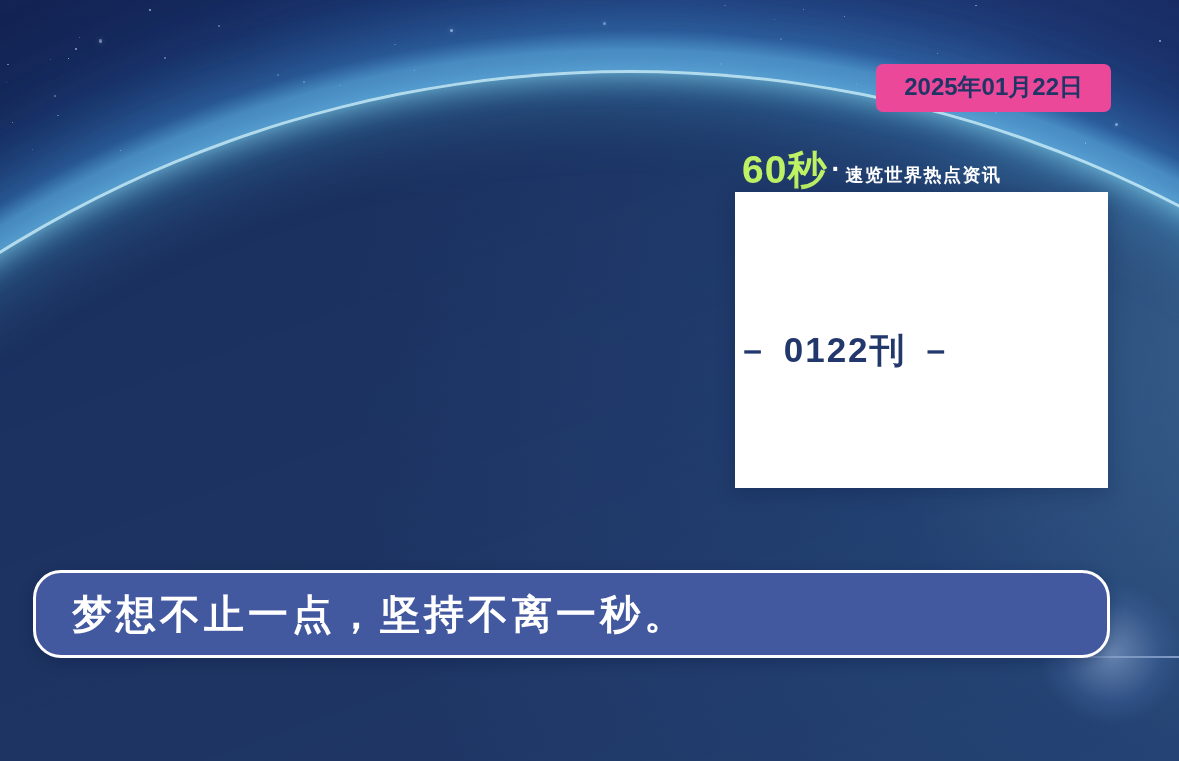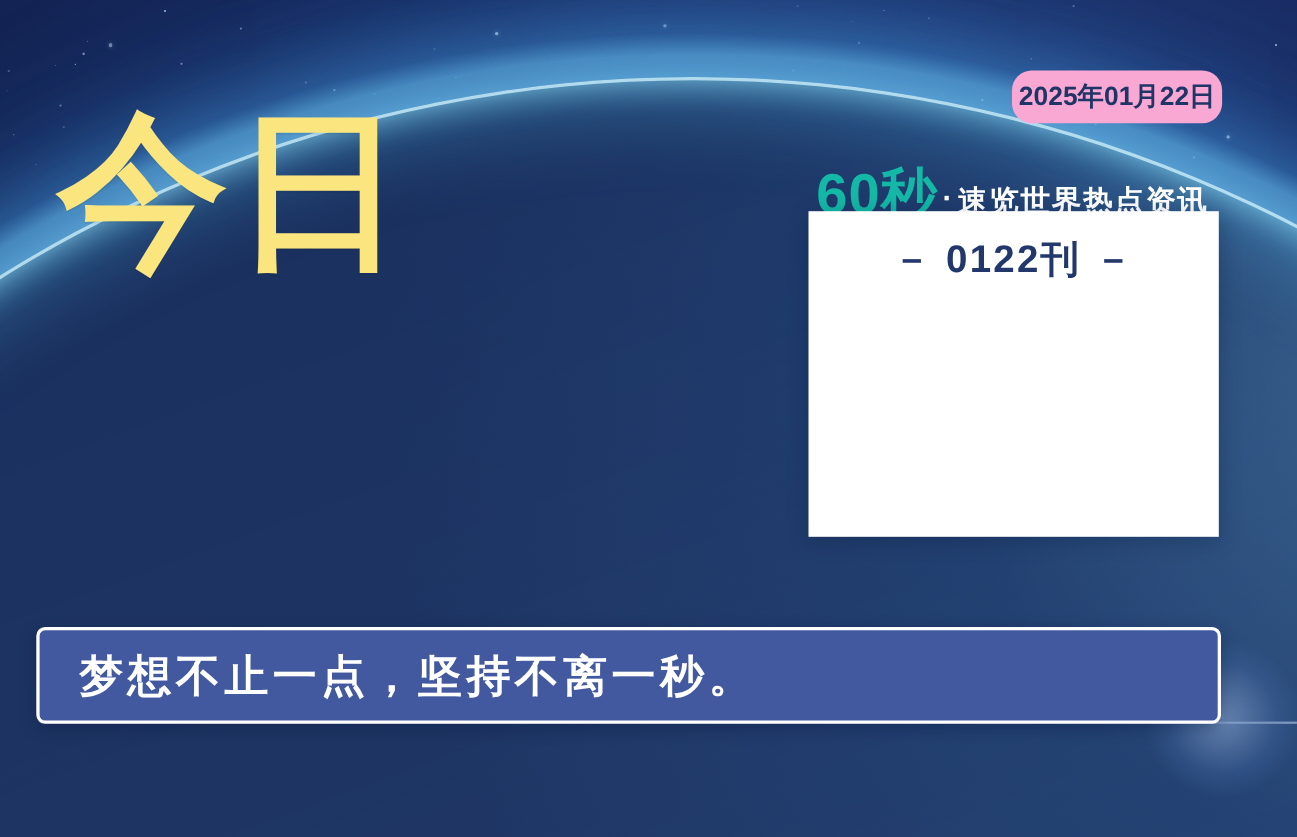--- a/index.html
+++ b/index.html
@@ -110,45 +110,45 @@
     display:block;
     font-size:155px;
     -webkit-text-stroke:0px;
   }
   .hl-today{color:#fae57e;text-shadow:0 2px 0 rgba(0,0,0,.06);}
   .hl-news{color:#f1f1f1;margin-top:2px;text-shadow:0 3px 6px rgba(10,25,60,.35);}
 
   
   .date-badge{
     position:absolute;right:68px;top:64px;
-    background:#f9a8d4;color:#1f3565;
+    background:#ec4899;color:#1f3565;
     font-size:24px;font-weight:700;
-    padding:7px 6px 9px;
-    border-radius:18px;
+    padding:7px 28px 9px;
+    border-radius:7px;
     letter-spacing:0px;
     white-space:nowrap;
   }
 
   
   .tagline{
     position:absolute;left:742px;top:143px;
     white-space:nowrap;
     font-weight:900;
     letter-spacing:1px;
   }
-  .tag-60{color:#14b8a6;font-size:51px;vertical-align:-2px;}
+  .tag-60{color:#bef264;font-size:39px;vertical-align:-2px;}
   .tag-dot{color:#ffffff;font-size:27px;padding:0 4px;vertical-align:3px;}
-  .tag-rest{color:#ffffff;font-size:27px;letter-spacing:1.5px;}
+  .tag-rest{color:#ffffff;font-size:18px;letter-spacing:1.5px;}
 
   
   .info-card{
     position:absolute;left:735px;top:192px;width:373px;height:296px;
     background:#ffffff;
     box-shadow:0 4px 18px rgba(8,20,55,.28);
-    display:flex;flex-direction:column;align-items:center;
+    display:flex;flex-direction:row;align-items:center;
     color:#22376c;
   }
   .card-issue{
     margin-top:20px;
     font-size:35px;font-weight:700;letter-spacing:2px;white-space:nowrap;
   }
   .card-weekday{
     margin-top:16px;
     font-size:56px;font-weight:900;letter-spacing:10px;
     padding-left:10px;
@@ -157,21 +157,21 @@
     margin-top:14px;
     font-size:56px;font-weight:900;letter-spacing:10px;
     padding-left:10px;
   }
 
   
   .quote{
     position:absolute;left:33px;top:570px;width:1077px;height:88px;
     background:#42589f;
     border:3px solid #ffffff;
-    border-radius:8px;
+    border-radius:28px;
     box-sizing:border-box;
     display:flex;align-items:center;
     box-shadow:0 4px 14px rgba(8,20,55,.3);
   }
   .quote-text{
     color:#ffffff;
     font-size:40px;font-weight:900;
     letter-spacing:4px;
     padding-left:36px;
     white-space:nowrap;
@@ -336,21 +336,20 @@
     <div class="earth-tint"></div>
     <div class="earth-shade"></div>
   </div>
   <div class="limb"></div>
   <div class="limb-glow"></div>
 
   <div class="flare"></div>
   <div class="flare-bar"></div>
 
   <div class="headline">
-    <span class="hl-line hl-today">今日</span>
   </div>
 
   <div class="date-badge">2025年01月22日</div>
 
   <div class="tagline">
     <span class="tag-60">60秒</span><span class="tag-dot">·</span><span class="tag-rest">速览世界热点资讯</span>
   </div>
 
   <div class="info-card">
     <div class="card-issue">－ 0122刊 －</div>

